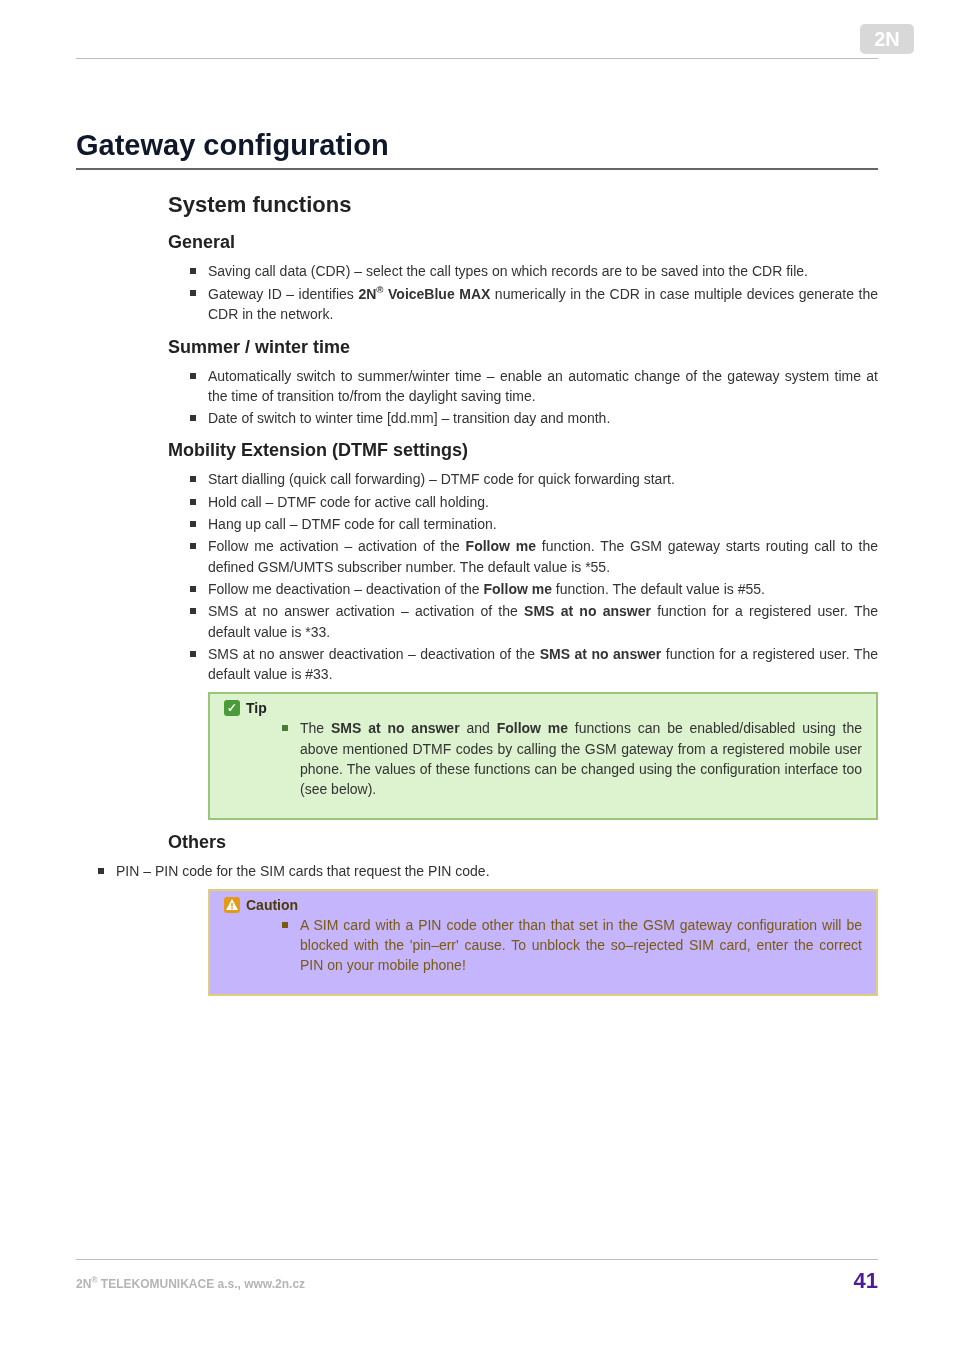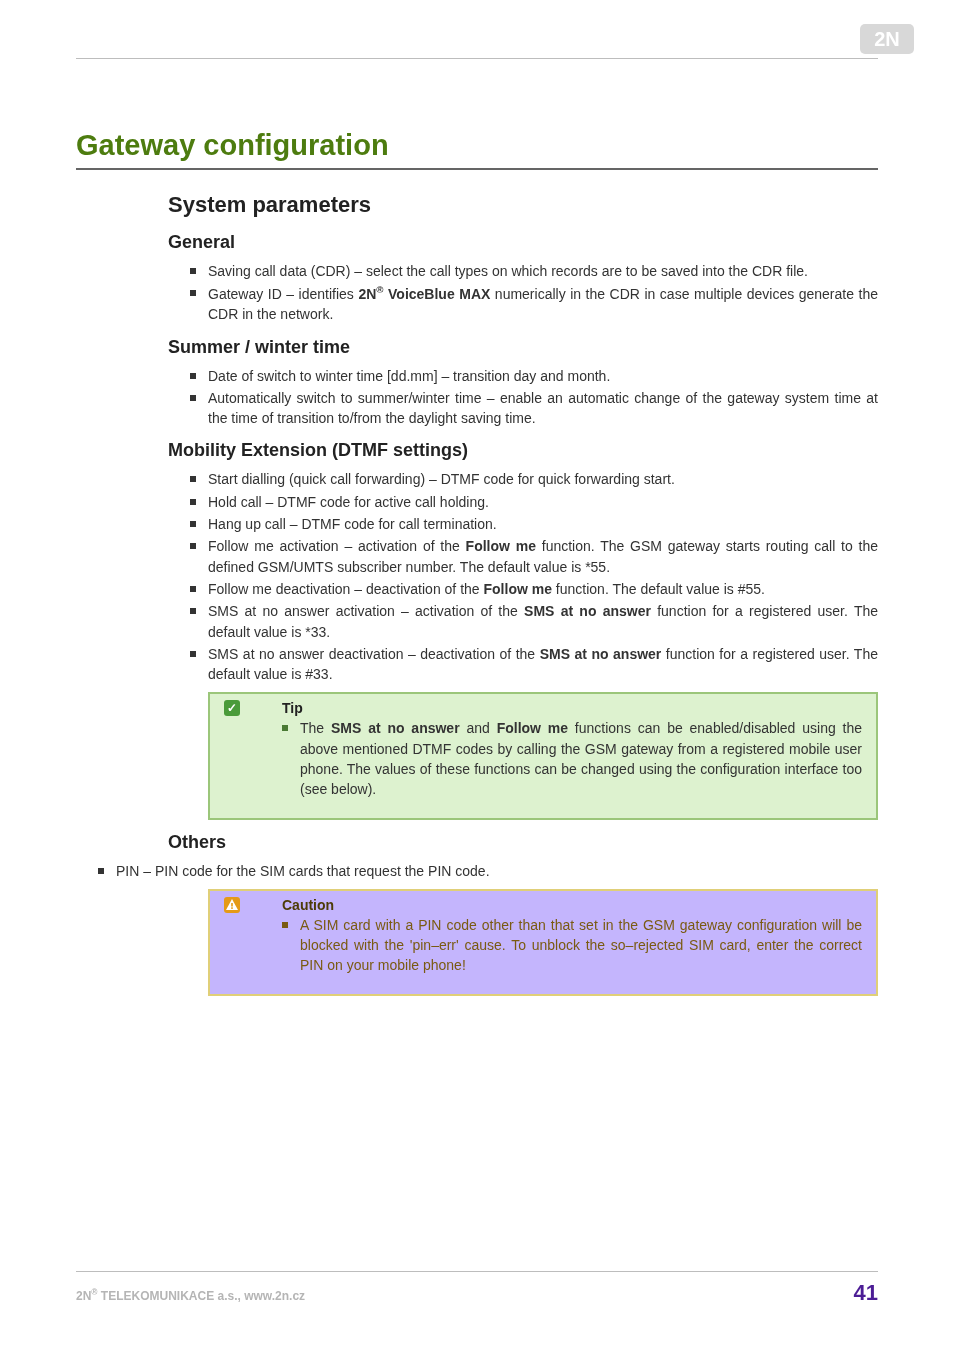--- a/index.html
+++ b/index.html
@@ -21,21 +21,21 @@
   .logo svg { display: block; }
   .top-rule {
     border: none;
     border-top: 1.5px solid #bdbdbd;
     margin-top: 6px;
     margin-bottom: 70px;
   }
   h1 {
     font-size: 29px;
     font-weight: bold;
-    color: #4d7c0f;
+    color: #0f172a;
     padding-bottom: 6px;
     border-bottom: 2.5px solid #656565;
     margin-bottom: 22px;
   }
   .indent-1 { margin-left: 92px; }
   .indent-2 { margin-left: 92px; }
   h2 {
     font-size: 22px;
     font-weight: bold;
     color: #222;
@@ -97,21 +97,20 @@
   .callout-header {
     display: flex;
     align-items: center;
     gap: 6px;
     margin-bottom: 2px;
   }
   .callout-title {
     font-weight: bold;
     font-size: 14px;
     color: #222;
-    margin-left: 36px;
   }
   .callout-icon {
     width: 16px; height: 16px;
     display: inline-flex; align-items:center; justify-content:center;
     border-radius: 3px;
     font-size: 12px;
     font-weight: bold;
     color: #fff;
   }
   .callout.tip .callout-icon { background:#4a9b3a; }
@@ -126,21 +125,21 @@
   .callout.tip ul.doc-list > li::before { background:#4a7a34; }
   .callout.caution ul.doc-list > li { color:#7a5a12; }
   .callout.caution ul.doc-list > li::before { background:#7a5a12; }
   .callout.caution .callout-title { color:#4d3b07;}
   sup { font-size: 0.7em; vertical-align: super; }
 
   .footer {
     position: absolute;
     left: 76px;
     right: 76px;
-    bottom: 44px;
+    bottom: 56px;
   }
   .footer-rule {
     border: none;
     border-top: 1.5px solid #bdbdbd;
     margin-bottom: 8px;
   }
   .footer-row {
     display: flex;
     justify-content: space-between;
     align-items: baseline;
@@ -165,32 +164,32 @@
     <text x="27" y="22" text-anchor="middle" font-family="Arial" font-size="20" font-weight="bold" fill="#ffffff">2N</text>
   </svg>
 </div>
 
 <div class="page">
   <hr class="top-rule">
 
   <h1>Gateway configuration</h1>
 
   <div class="indent-1">
-    <h2>System parameters</h2>
+    <h2>System functions</h2>
 
     <h3>General</h3>
     <ul class="doc-list">
       <li>Saving call data (CDR) – select the call types on which records are to be saved into the CDR file.</li>
       <li>Gateway ID – identifies <b>2N<sup>®</sup> VoiceBlue MAX</b> numerically in the CDR in case multiple devices generate the CDR in the network.</li>
     </ul>
 
     <h3>Summer / winter time</h3>
     <ul class="doc-list">
+      <li>Automatically switch to summer/winter time – enable an automatic change of the gateway system time at the time of transition to/from the daylight saving time.</li>
       <li>Date of switch to winter time [dd.mm] – transition day and month.</li>
-      <li>Automatically switch to summer/winter time – enable an automatic change of the gateway system time at the time of transition to/from the daylight saving time.</li>
     </ul>
 
     <h3>Mobility Extension (DTMF settings)</h3>
     <ul class="doc-list">
       <li>Start dialling (quick call forwarding) – DTMF code for quick forwarding start.</li>
       <li>Hold call – DTMF code for active call holding.</li>
       <li>Hang up call – DTMF code for call termination.</li>
       <li>Follow me activation – activation of the <b>Follow me</b> function. The GSM gateway starts routing call to the defined GSM/UMTS subscriber number. The default value is *55.</li>
       <li>Follow me deactivation – deactivation of the <b>Follow me</b> function. The default value is #55.</li>
       <li>SMS at no answer activation – activation of the <b>SMS at no answer</b> function for a registered user. The default value is *33.</li>

